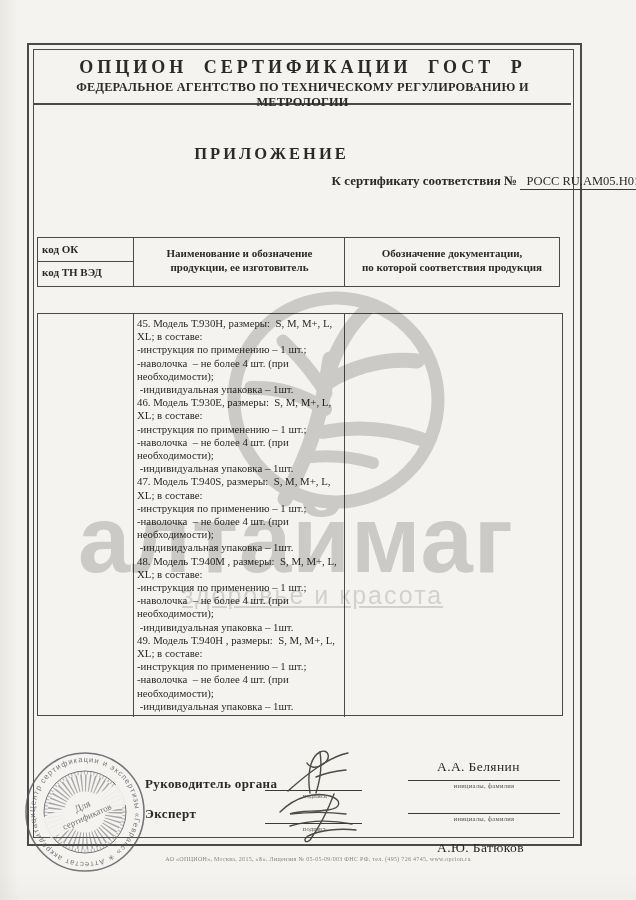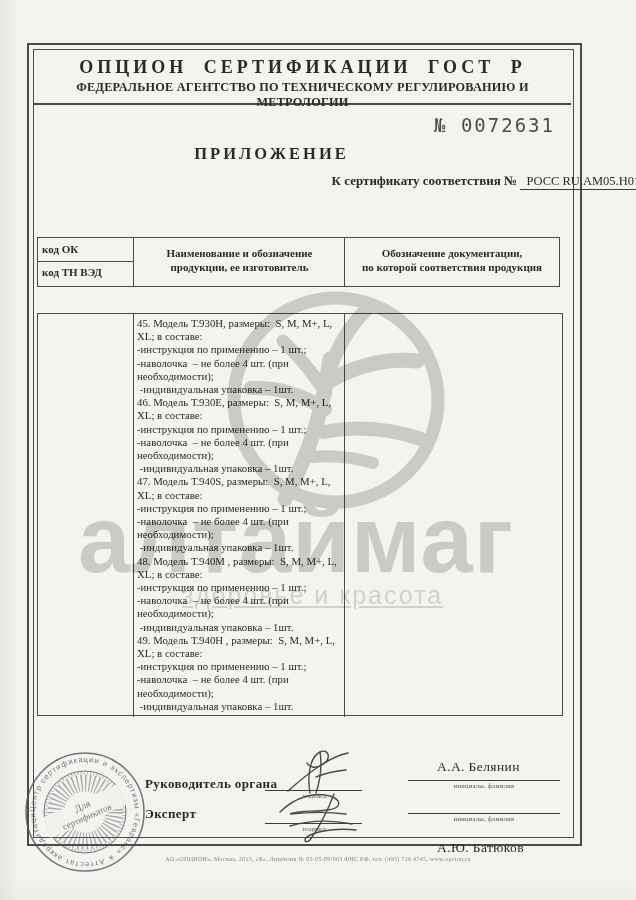--- a/index.html
+++ b/index.html
@@ -82,21 +82,20 @@
 <div class="page">
 
   <div class="abs frame-outer"></div>
   <div class="abs frame-inner"></div>
 
   <div class="abs masthead">
     <div class="sys-title">ОПЦИОН СЕРТИФИКАЦИИ ГОСТ Р</div>
     <div class="agency">ФЕДЕРАЛЬНОЕ АГЕНТСТВО ПО ТЕХНИЧЕСКОМУ РЕГУЛИРОВАНИЮ И МЕТРОЛОГИИ</div>
   </div>
 
-  <div class="abs serial">№ 0072631</div>
 
   <div class="abs doc-title">ПРИЛОЖЕНИЕ</div>
   <div class="abs cert-line">
     <span class="cert-label">К сертификату соответствия №</span>
     <span class="cert-number">РОСС RU.AM05.H01872</span>
   </div>
 
   <div class="abs htable"></div>
   <div class="abs hv1"></div>
   <div class="abs hv2"></div>

